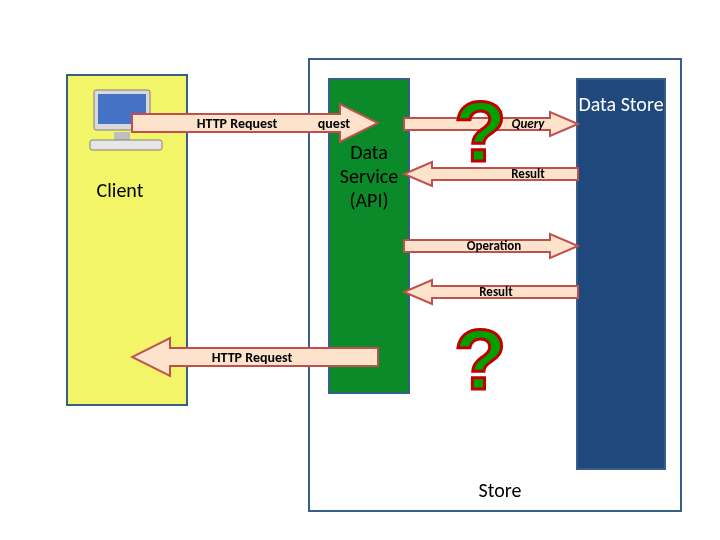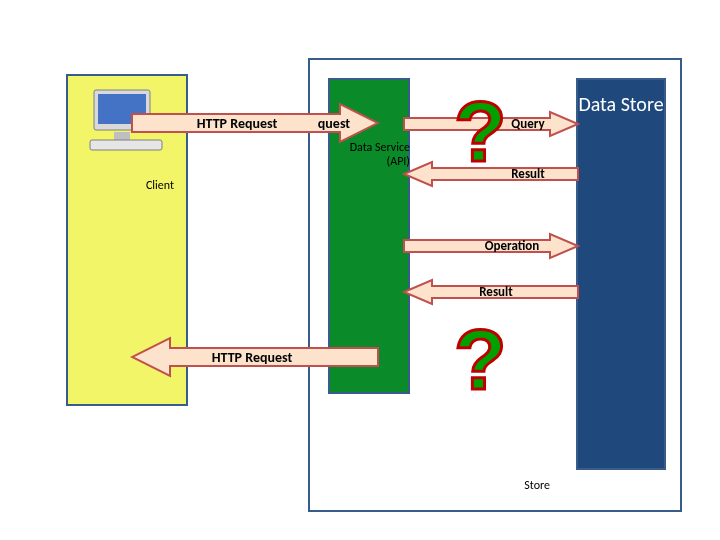--- a/index.html
+++ b/index.html
@@ -14,23 +14,23 @@
   }
   .box {
     position: absolute;
     box-sizing: border-box;
   }
   
   .server-box { border: 2px solid #385d8a; background: #fff; }
   
   .client-box { border: 2px solid #385d8a; background: #f3f568; }
   .client-label, .server-label, .ds-label, .ds-label2 {
-    text-align: right;
+    text-align: center;
     color: #000;
-    font-size: 12px;
+    font-size: 20px;
   }
   
   .ds-bar { background: #0a8a28; border: 2px solid #385d8a; }
   
   .store-bar { background: #1f497d; border: 2px solid #385d8a; }
   .store-label { text-align: center; color: #fff; font-size: 20px; }
   
   svg.arrow { position: absolute; }
   .arrow-fill { fill: #fde3cc; stroke: #c0504d; stroke-width: 2; }
   .arrow-label {
@@ -84,33 +84,33 @@
 <div class="arrow-label" style="left:312px; top:115px; width:44px; font-weight:bold;">quest</div>
 
 <svg class="arrow" style="left:130px; top:336px; width:250px; height:42px;" viewBox="0 0 250 42">
   <polygon class="arrow-fill" points="248,12 40,12 40,2 2,21 40,40 40,30 248,30"></polygon>
 </svg>
 <div class="arrow-label" style="left:192px; top:349px; width:120px; font-weight:bold;">HTTP Request</div>
 
 <svg class="arrow" style="left:402px; top:110px; width:178px; height:28px;" viewBox="0 0 178 28">
   <polygon class="arrow-fill" points="2,8 148,8 148,2 176,14 148,26 148,20 2,20"></polygon>
 </svg>
-<div class="arrow-label small-arrow-label" style="left:498px; top:116px; width:60px;">Query</div>
+<div class="arrow-label small-arrow-label" style="left:498px; top:116px; width:60px;font-style:italic;">Query</div>
 
 <svg class="arrow" style="left:402px; top:160px; width:178px; height:28px;" viewBox="0 0 178 28">
   <polygon class="arrow-fill" points="176,8 30,8 30,2 2,14 30,26 30,20 176,20"></polygon>
 </svg>
 <div class="arrow-label small-arrow-label" style="left:498px; top:166px; width:60px;">Result</div>
 
 <div class="qmark" style="left:454px; top:88px; font-size:86px;">?</div>
 
 <svg class="arrow" style="left:402px; top:232px; width:178px; height:28px;" viewBox="0 0 178 28">
   <polygon class="arrow-fill" points="2,8 148,8 148,2 176,14 148,26 148,20 2,20"></polygon>
 </svg>
-<div class="arrow-label small-arrow-label" style="left:472px; top:238px; width:80px;">Operation</div>
+<div class="arrow-label small-arrow-label" style="left:454px; top:238px; width:80px;">Operation</div>
 
 <svg class="arrow" style="left:402px; top:278px; width:178px; height:28px;" viewBox="0 0 178 28">
   <polygon class="arrow-fill" points="176,8 30,8 30,2 2,14 30,26 30,20 176,20"></polygon>
 </svg>
 <div class="arrow-label small-arrow-label" style="left:466px; top:284px; width:60px;">Result</div>
 
 <div class="qmark" style="left:454px; top:316px; font-size:86px;">?</div>
 
 <div class="server-label" style="position:absolute; left:450px; top:478px; width:100px;">Store</div>
 

